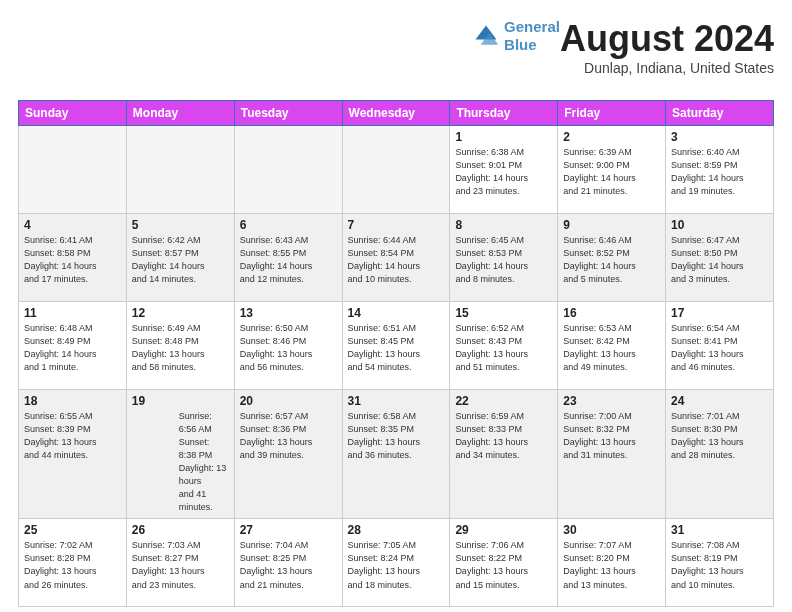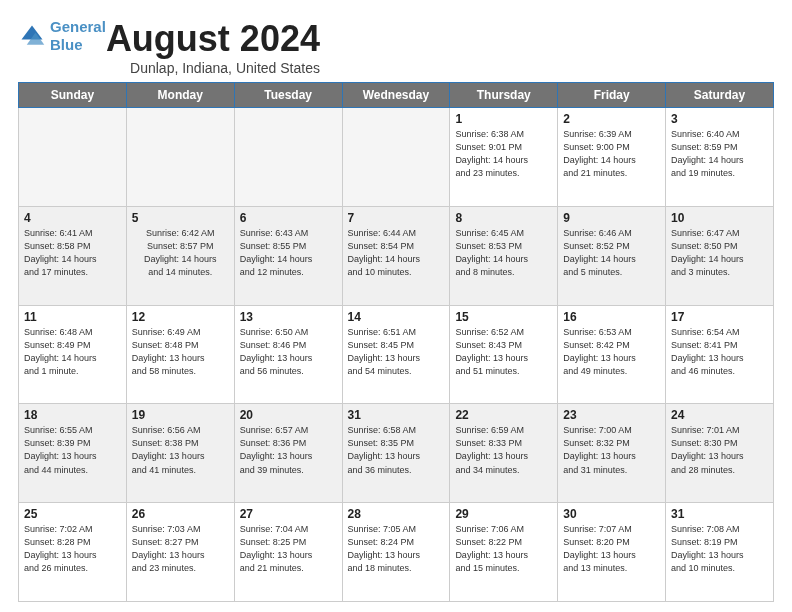--- a/index.html
+++ b/index.html
@@ -12,23 +12,23 @@
     }
     .page {
       width: 792px;
       height: 612px;
       padding: 18px 18px 10px 18px;
       display: flex;
       flex-direction: column;
     }
     .header {
       display: flex;
-      justify-content: flex-start;
+      justify-content: flex-end;
       align-items: flex-start;
-      margin-bottom: 6px;
+      margin-bottom: 24px;
     }
     .logo {
       display: flex;
       align-items: center;
       gap: 4px;
     }
     .logo-text {
       font-size: 15px;
       font-weight: bold;
       color: #1a3a5c;
@@ -54,25 +54,25 @@
       color: #444;
     }
     .calendar {
       flex: 1;
       border: 1px solid #ccc;
       border-collapse: collapse;
       width: 100%;
       table-layout: fixed;
     }
     .calendar th {
-      background-color: #737373;
+      background-color: #d946ef;
       color: #fff;
       font-size: 12px;
       font-weight: bold;
-      text-align: center;
+      text-align: left;
       padding: 5px 6px;
       border: 1px solid #2e75b6;
     }
     .calendar td {
       vertical-align: top;
       border: 1px solid #ccc;
       padding: 4px 5px;
       font-size: 9.5px;
       color: #222;
       background: #fff;
@@ -160,21 +160,21 @@
         <tr class="row-shaded">
           <td>
             <div class="day-num">4</div>
             <div class="day-info" style="white-space: pre-line;">Sunrise: 6:41 AM
 Sunset: 8:58 PM
 Daylight: 14 hours
 and 17 minutes.</div>
           </td>
           <td>
             <div class="day-num">5</div>
-            <div class="day-info" style="white-space: pre-line; text-align: center;">Sunrise: 6:42 AM
+            <div class="day-info" style="white-space: pre-line;">Sunrise: 6:42 AM
 Sunset: 8:57 PM
 Daylight: 14 hours
 and 14 minutes.</div>
           </td>
           <td>
             <div class="day-num">6</div>
             <div class="day-info" style="white-space: pre-line;">Sunrise: 6:43 AM
 Sunset: 8:55 PM
 Daylight: 14 hours
 and 12 minutes.</div>
@@ -262,21 +262,21 @@
         <tr class="row-shaded">
           <td>
             <div class="day-num">18</div>
             <div class="day-info" style="white-space: pre-line;">Sunrise: 6:55 AM
 Sunset: 8:39 PM
 Daylight: 13 hours
 and 44 minutes.</div>
           </td>
           <td>
             <div class="day-num">19</div>
-            <div class="day-info" style="white-space: pre-line;">Sunrise: 6:56 AM
+            <div class="day-info" style="white-space: pre-line; margin-left: 47px;">Sunrise: 6:56 AM
 Sunset: 8:38 PM
 Daylight: 13 hours
 and 41 minutes.</div>
           </td>
           <td>
             <div class="day-num">20</div>
             <div class="day-info" style="white-space: pre-line;">Sunrise: 6:57 AM
 Sunset: 8:36 PM
 Daylight: 13 hours
 and 39 minutes.</div>

